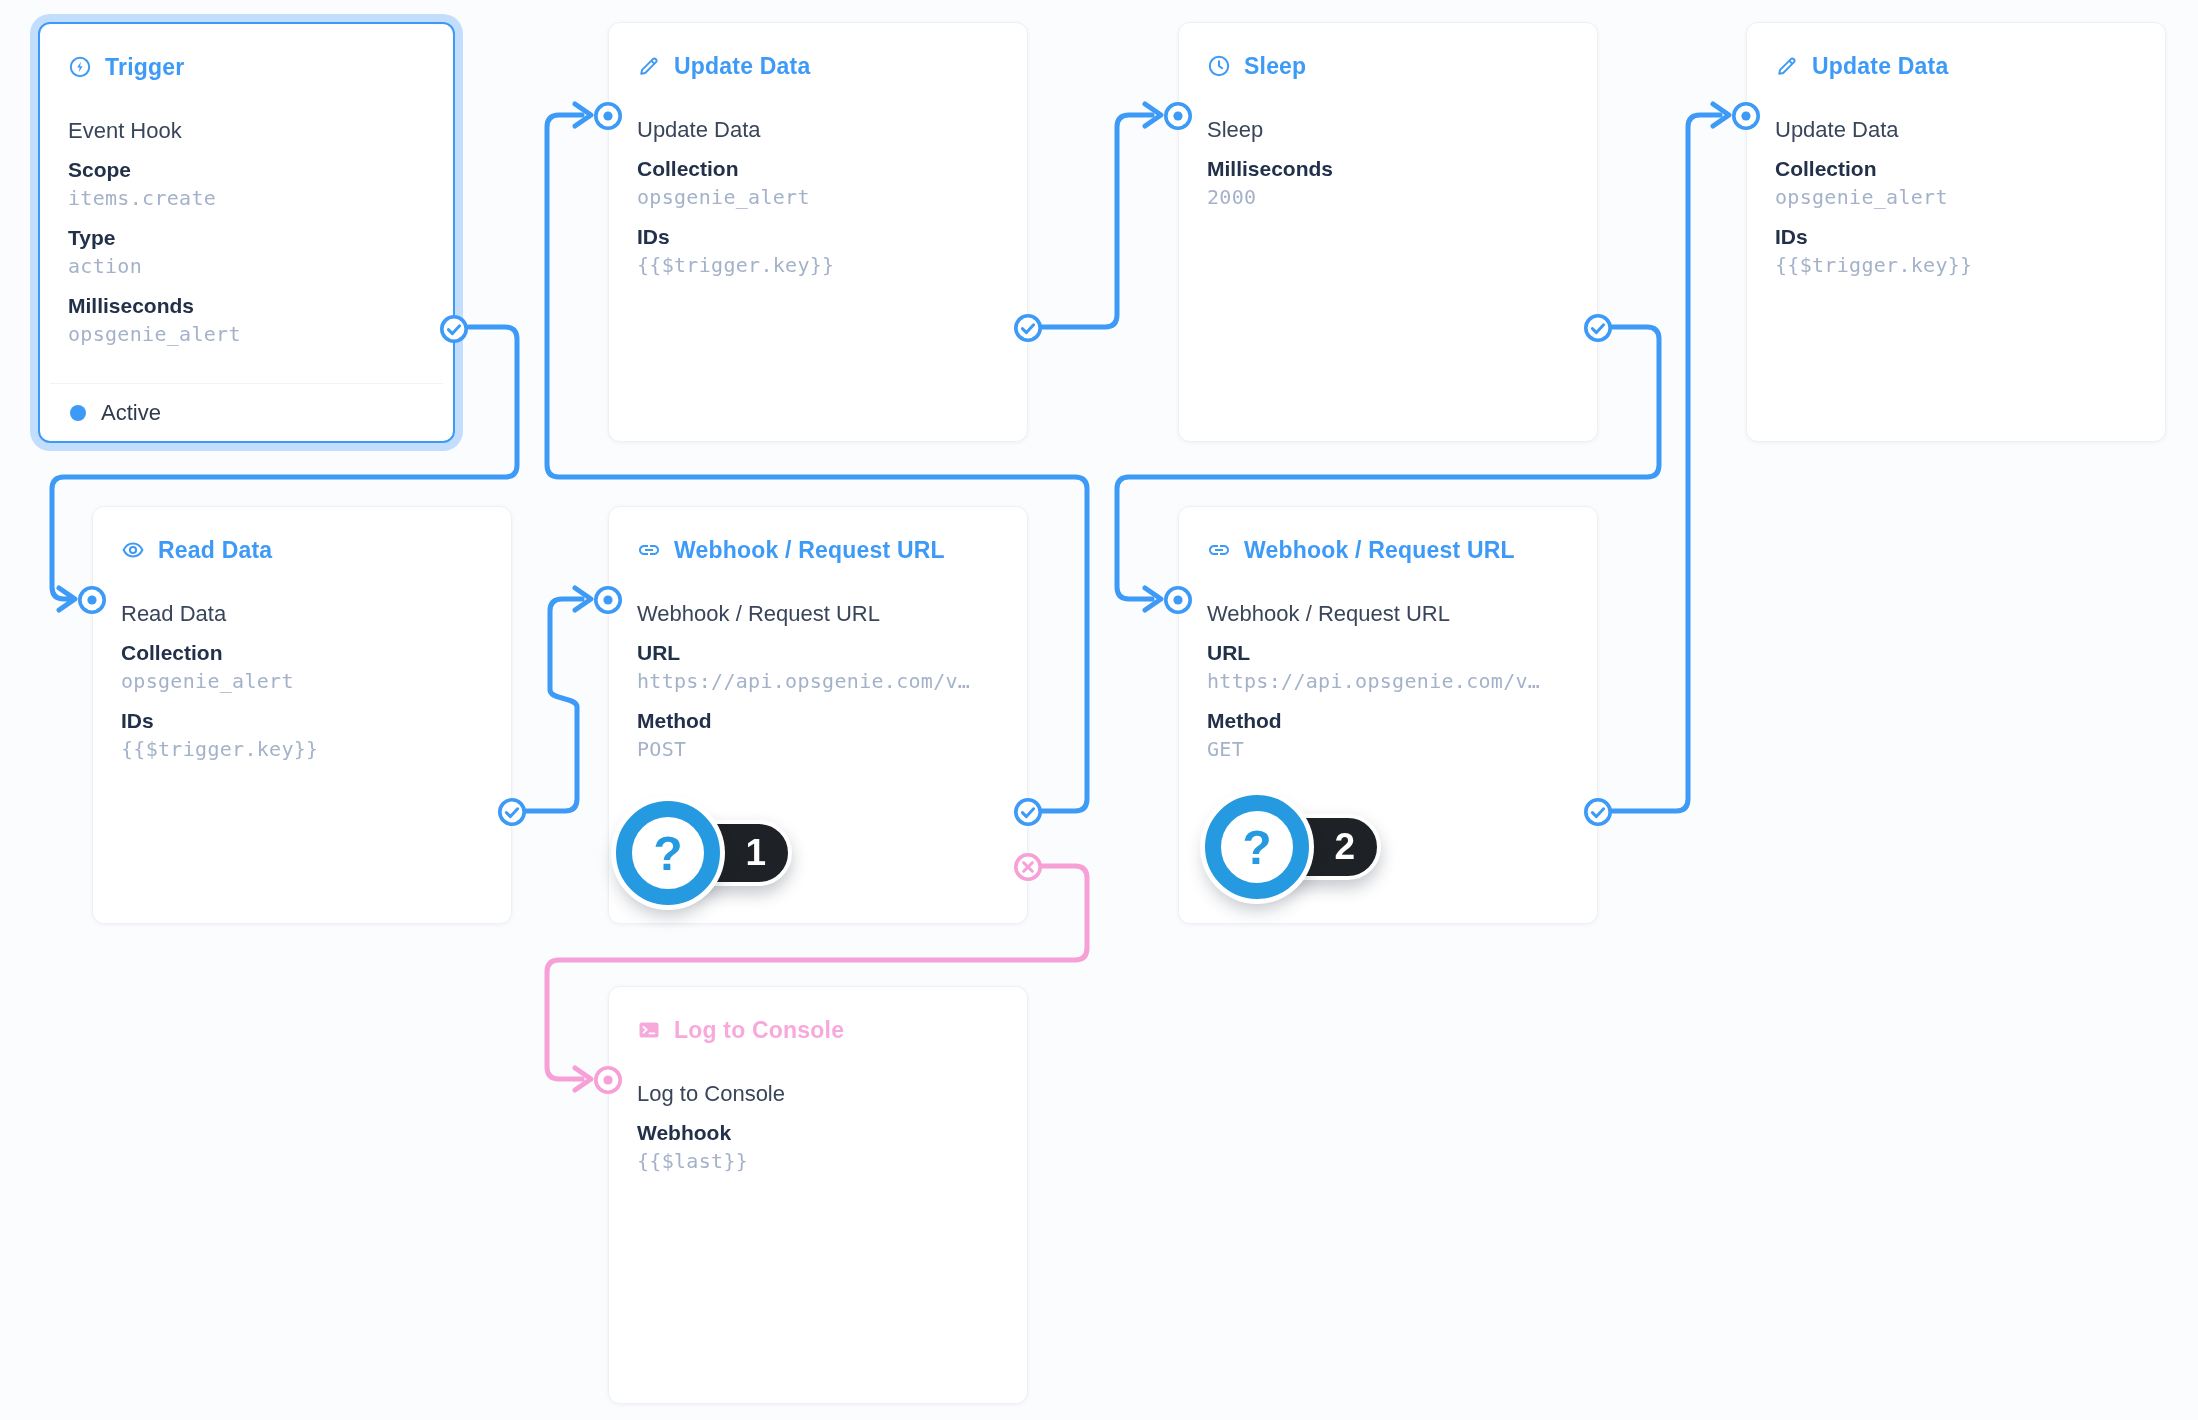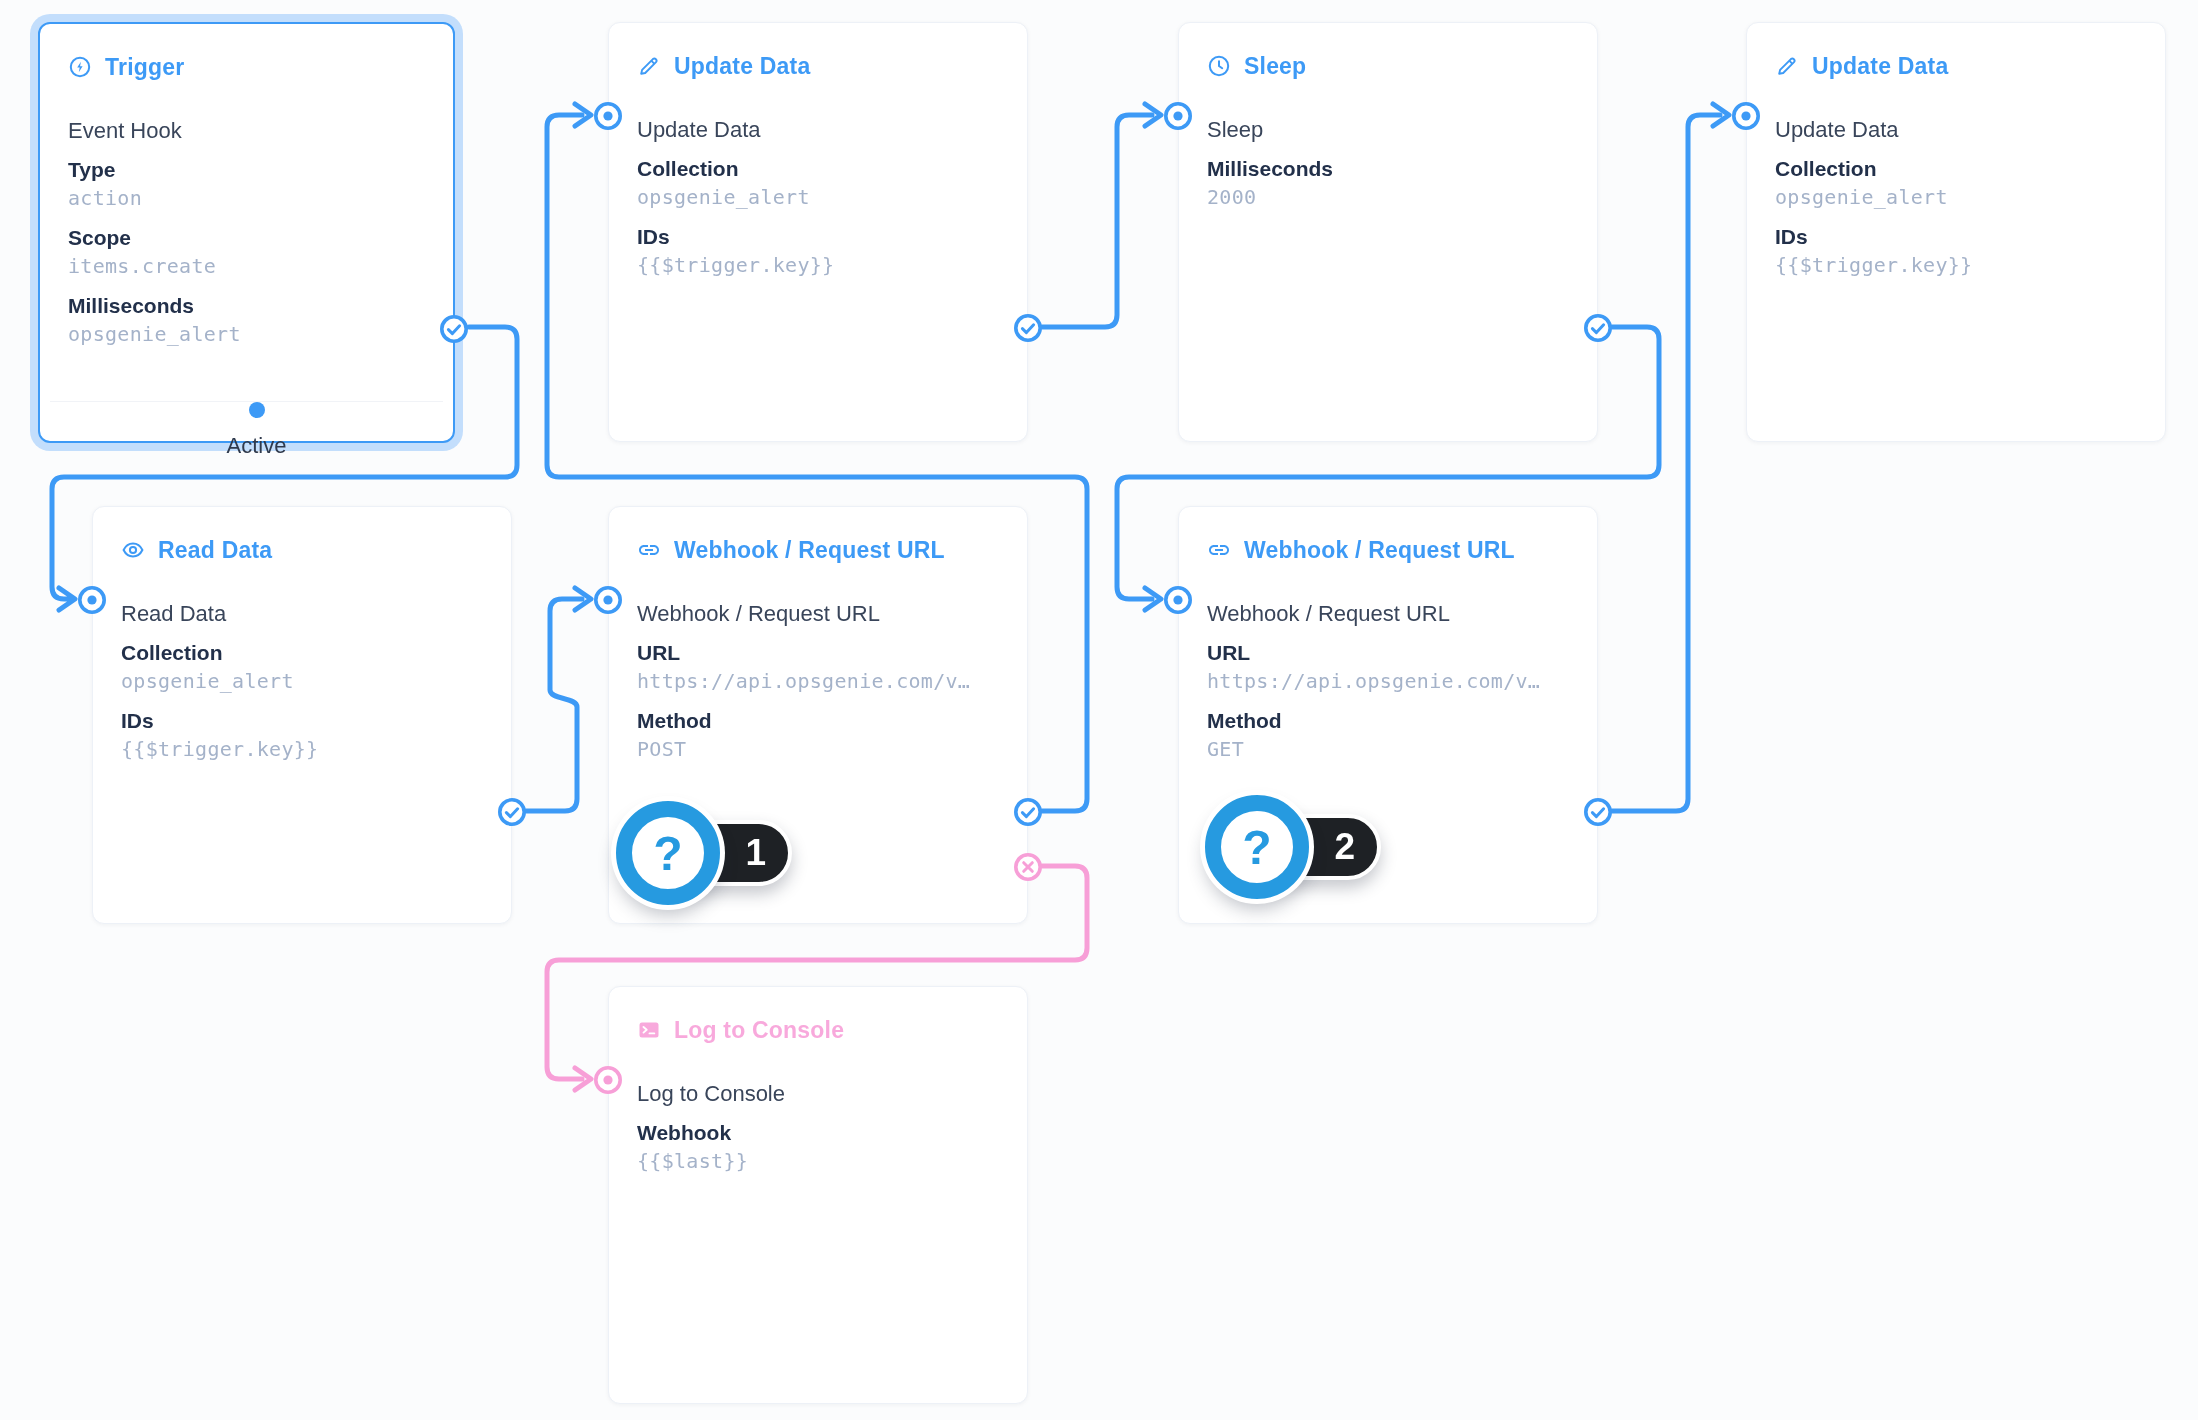--- a/index.html
+++ b/index.html
@@ -33,23 +33,23 @@
   .node-title .ticon{width:24px;height:24px;display:inline-flex;flex:none;}
   .node-name{margin-top:35px;line-height:28px;font-size:22px;color:#39455a;}
   .field{margin-top:12px;}
   .flabel{line-height:26px;font-size:21px;font-weight:bold;color:#22304a;}
   .fvalue{
     line-height:30px;font-size:20px;color:#a4b2c9;
     font-family:"DejaVu Sans Mono","Liberation Mono",monospace;
     letter-spacing:.3px;white-space:nowrap;overflow:hidden;
   }
   .node-footer{
-    position:absolute;left:10px;right:10px;bottom:0;height:40px;
+    position:absolute;left:10px;right:10px;bottom:0;height:58px;
     border-top:1.5px solid #f1f3f7;
-    display:flex;align-items:center;gap:15px;padding-left:20px;box-sizing:border-box;flex-direction:column;
+    display:flex;align-items:center;gap:15px;padding-left:20px;box-sizing:border-box;
   }
   .status-dot{width:16px;height:16px;border-radius:50%;background:#3d9af6;flex:none;}
   .status-text{font-size:22px;color:#2f3a4d;}
 
   
   .port{position:absolute;width:32px;height:32px;color:#3d9af6;}
   .port svg{display:block;}
   .port.pink{color:#f79fd7;}
   .port-in{left:-17px;top:77px;}
   .port-resolve{right:-17px;top:289px;}
@@ -92,26 +92,26 @@
       <span class="ticon">
         <svg width="24" height="24" viewBox="0 0 24 24">
             <circle cx="12" cy="12" r="9.2" fill="none" stroke="currentColor" stroke-width="2"></circle>
             <path d="M12.9 6.8L9.2 12.6h2.5l-0.9 4.6 3.8-5.9h-2.5z" fill="currentColor"></path>
           </svg>
       </span>
       <span>Trigger</span>
     </div>
     <div class="node-name">Event Hook</div>
     <div class="field">
+      <div class="flabel">Scope</div>
+      <div class="fvalue">items.create</div>
+    </div>
+    <div class="field">
       <div class="flabel">Type</div>
       <div class="fvalue">action</div>
-    </div>
-    <div class="field">
-      <div class="flabel">Scope</div>
-      <div class="fvalue">items.create</div>
     </div>
     <div class="field">
       <div class="flabel">Milliseconds</div>
       <div class="fvalue">opsgenie_alert</div>
     </div>
     <div class="node-footer">
       <span class="status-dot"></span>
       <span class="status-text">Active</span>
     </div>
     <div class="port port-resolve">

